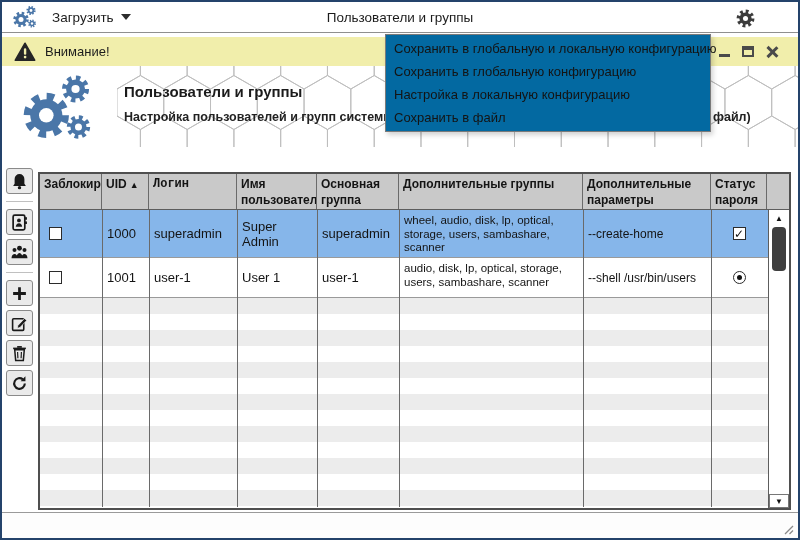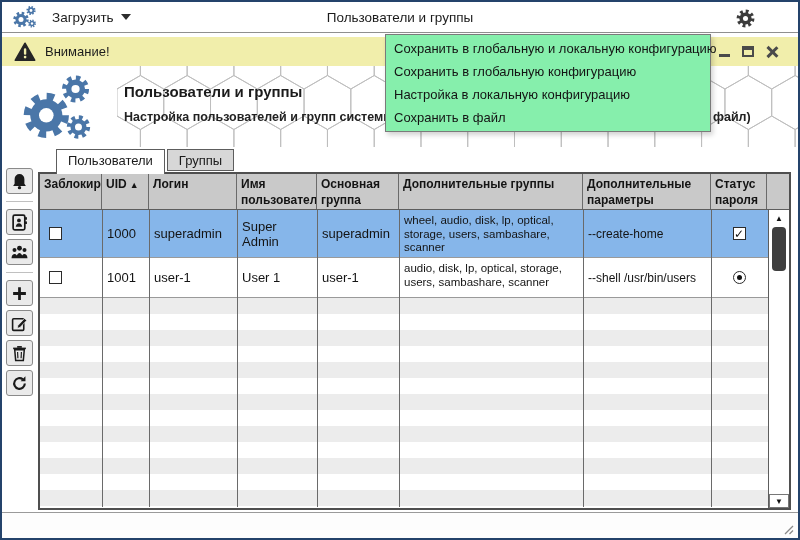--- a/index.html
+++ b/index.html
@@ -32,21 +32,21 @@
   
   .header { position:absolute; left:0; right:0; top:64px; height:81px; background:#fff; overflow:hidden; }
   #hexgrid { position:absolute; left:115px; top:-12px; width:690px; height:110px;
              fill:none; stroke:#b3b3b3; stroke-width:1; opacity:.85; }
   .biglogo { position:absolute; left:16px; top:4px; width:80px; height:76px; }
   .htext { position:absolute; left:122px; top:17px; z-index:2; }
   .htitle { font-size:15px; font-weight:bold; color:#1b1b1b; margin-bottom:10px; }
   .hsub { font-size:12.5px; font-weight:bold; color:#222; }
 
   
-  .menu { position:absolute; left:383px; top:32px; width:326px; background:#86efac;
+  .menu { position:absolute; left:383px; top:32px; width:326px; background:#0369a1;
           border:1px solid #7a7a7a; z-index:20; box-shadow:2px 3px 5px rgba(0,0,0,.18); padding:2px 0; }
   .menu-item { font-size:13px; color:#141414; padding:3px 8px; line-height:17px; white-space:nowrap; cursor:pointer; }
 
   
   .tabs { position:absolute; left:54px; top:147px; z-index:4; display:flex; align-items:flex-start; }
   .tab { font-size:13px; color:#1a1a1a; padding:3px 11px 2px; border:1px solid #5d5d5d;
          background:#d7d7d7; height:22px; cursor:pointer; }
   .tab.active { background:#fff; height:25px; border-bottom:none; z-index:5; }
   .tab + .tab { margin-left:2px; }
 
@@ -57,21 +57,21 @@
               display:flex; align-items:center; justify-content:center; cursor:pointer; }
   .tool-btn svg { width:17px; height:17px; }
   .tsep { width:27px; height:1px; background:#c0c0c0; margin:3px 0; }
 
   
   .tablewrap { position:absolute; left:36px; top:170px; width:753px; height:338px;
                border:2px solid #4f4f4f; background:#fff; }
   .thead { display:flex; height:36px; background:#c9c9c9; border-bottom:1px solid #5d5d5d; }
   .th { font-size:12px; font-weight:bold; color:#141414; padding:3px 4px; border-right:1px solid #6a6a6a;
         line-height:1.3; overflow:hidden; }
-  .th:nth-child(1){width:62px;} .th:nth-child(2){width:47px;} .th:nth-child(3){width:88px;}
+  .th:nth-child(1){width:62px;} .th:nth-child(2){width:47px;} .th:nth-child(3){width:88px;font-family:Liberation Mono, monospace;}
   .th:nth-child(4){width:80px;} .th:nth-child(5){width:82px;} .th:nth-child(6){width:184px;}
   .th:nth-child(7){width:128px;} .th:nth-child(8){width:56px;}
   .th-stub { flex:1; border-right:none; }
   .sort { font-size:9px; margin-left:3px; }
   .tbody { position:relative; height:297px; margin-right:21px; overflow:hidden; }
   .vline { position:absolute; top:0; bottom:0; width:1px; background:#6a6a6a; z-index:2; }
   .trow { display:flex; border-bottom:1px solid #9a9a9a; position:relative; z-index:1; cursor:pointer; }
   .trow.selected { background:#86b6ea; }
   .td { padding:3px 5px; font-size:13px; color:#141414; display:flex; align-items:center; overflow:hidden; }
   .td:nth-child(1){width:62px; padding-left:9px;} .td:nth-child(2){width:47px;}
@@ -218,24 +218,20 @@
     </div>
   </div>
 
   <div class="menu">
     <div class="menu-item">Сохранить в глобальную и локальную конфигурацию</div>
     <div class="menu-item">Сохранить в глобальную конфигурацию</div>
     <div class="menu-item">Настройка в локальную конфигурацию</div>
     <div class="menu-item">Сохранить в файл</div>
   </div>
 
-  <div class="tabs">
-    <div class="tab active">Пользователи</div>
-    <div class="tab">Группы</div>
-  </div>
 
   <div class="side-toolbar">
     <div class="tool-btn">
       <svg viewBox="0 0 16 16">
         <path d="M8 1a4.6 4.6 0 0 0-4.6 4.6V10L2 12.2h12L12.6 10V5.6A4.6 4.6 0 0 0 8 1z" fill="#1a1a1a"></path>
         <circle cx="8" cy="13.8" r="1.6" fill="#1a1a1a"></circle>
       </svg>
     </div>
     <div class="tsep"></div>
     <div class="tool-btn">

